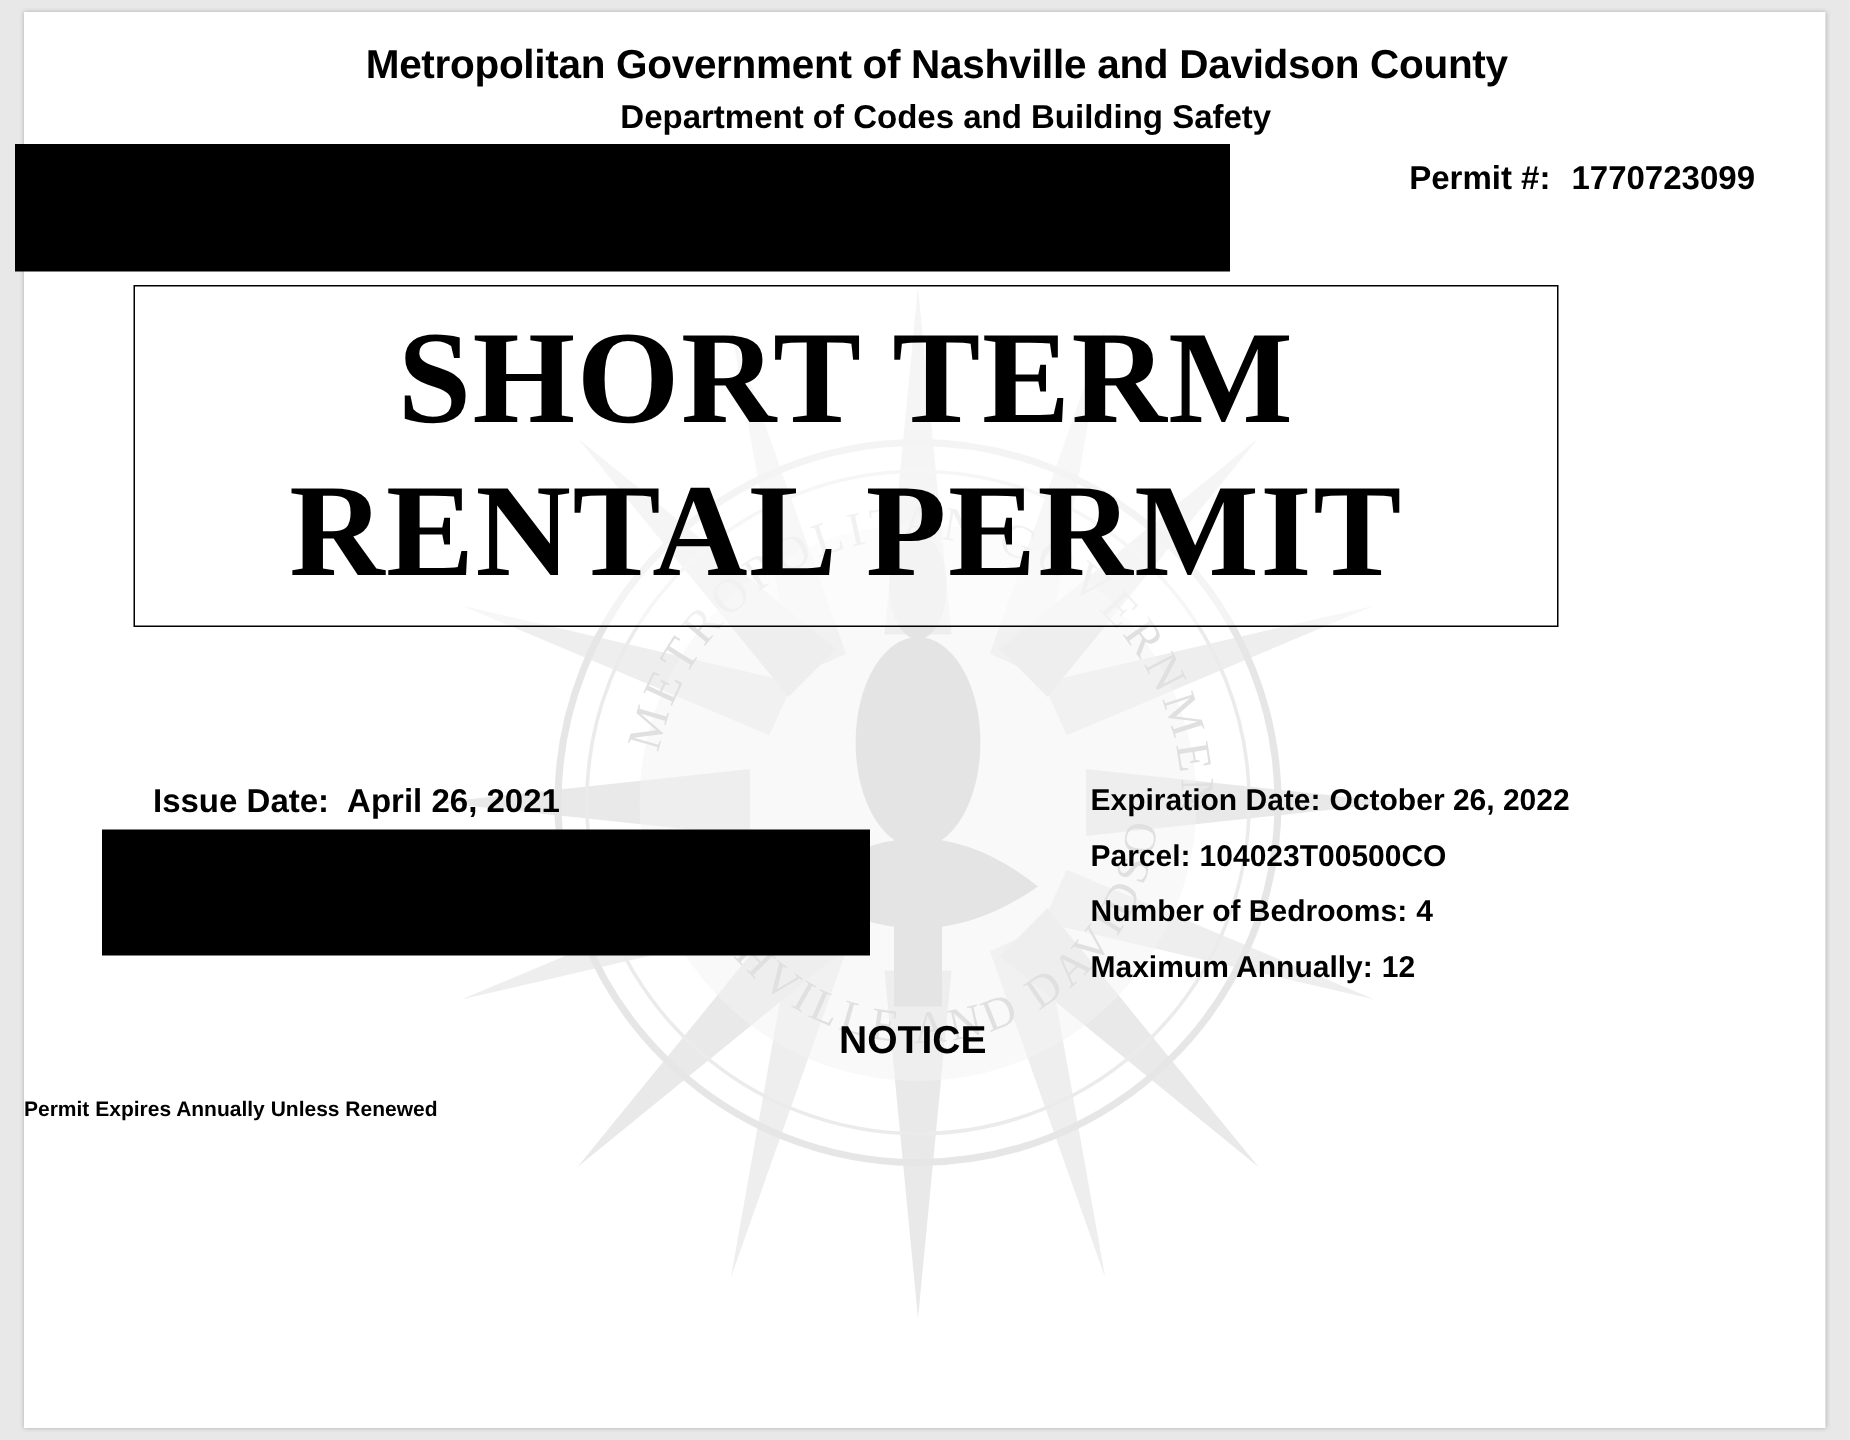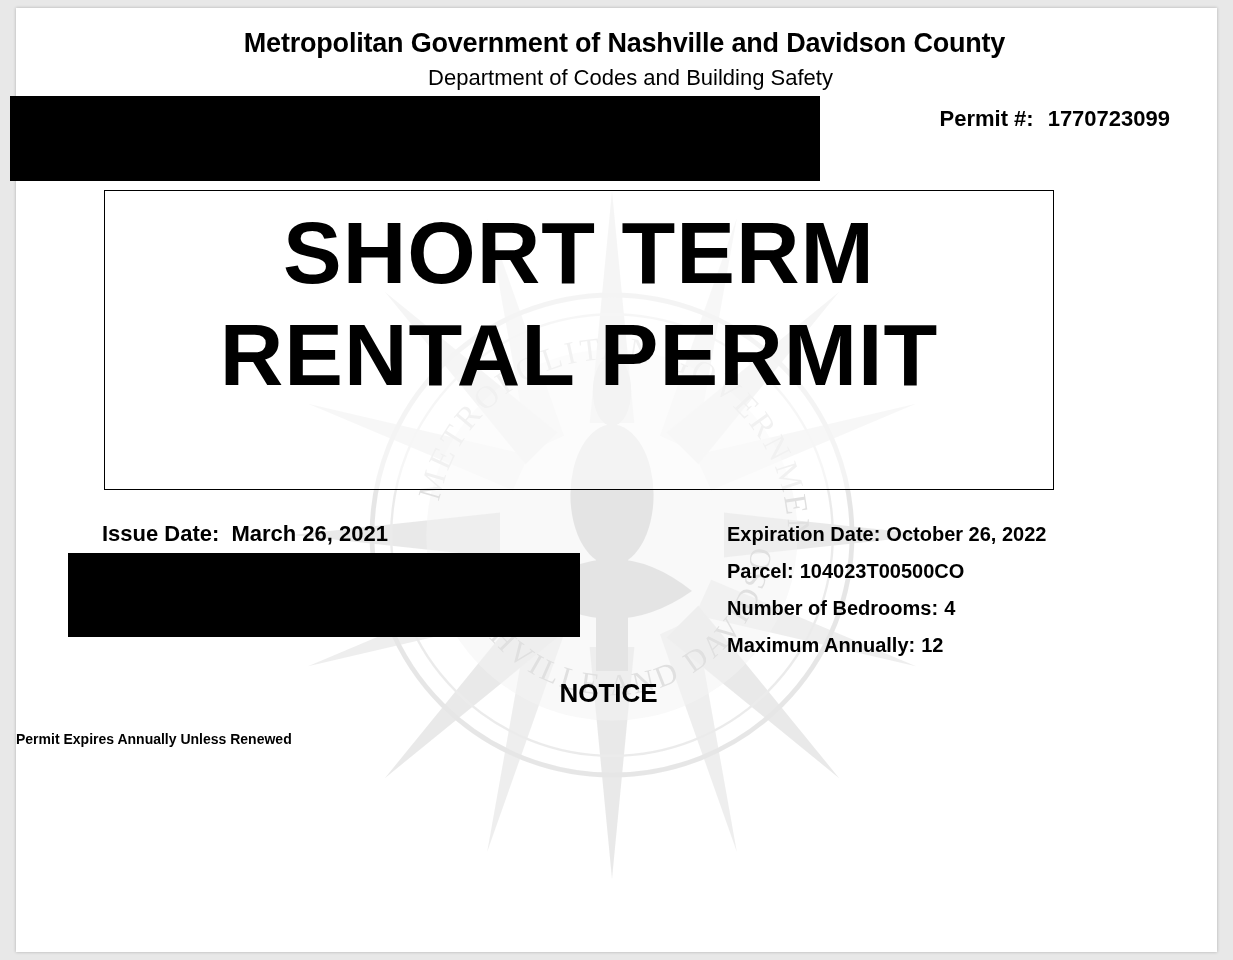--- a/index.html
+++ b/index.html
@@ -49,21 +49,21 @@
     color: #000;
     letter-spacing: -0.2px;
     padding-left: 16px;
   }
   .hdr-line2 {
     position: absolute;
     top: 57px;
     left: 0; right: 0;
     text-align: center;
     font-size: 22px;
-    font-weight: normal;
+    font-weight: bold;
     color: #000;
     padding-left: 28px;
   }
 
   .permit-no {
     position: absolute;
     top: 98px;
     right: 47px;
     font-size: 22px;
     font-weight: bold;
@@ -84,27 +84,28 @@
   }
   #redact-mid {
     left: 52px;
     top: 545px;
     width: 512px;
     height: 84px;
   }
 
   .title-box {
     position: absolute;
-    left: 88px;
+    left: 73px;
     top: 182px;
     width: 950px;
-    height: 300px;
+    height: 228px;
     border: 1px solid #000;
     background: rgba(255,255,255,0.55);
     box-sizing: border-box;
+    font-family: Liberation Serif, serif;
   }
   .title-line {
     text-align: center;
     font-weight: bold;
     color: #000;
     letter-spacing: 1px;
   }
   .title-line.l1 {
     font-size: 88px;
     line-height: 1;
@@ -218,21 +219,21 @@
       </div>
 
       <div class="redaction" id="redact-top"></div>
 
       <div class="title-box">
         <div class="title-line l1">SHORT TERM</div>
         <div class="title-line l2">RENTAL PERMIT</div>
       </div>
 
       <div class="issue-date">
-        <span class="lbl">Issue Date:</span><span class="val">March 26, 2021</span>
+        <span class="lbl">Issue Date:</span><span class="val">April 26, 2021</span>
       </div>
 
       <div class="redaction" id="redact-mid"></div>
 
       <div class="right-block">
         <div class="row">
           <span>Expiration Date:</span><span class="val">October 26, 2022</span>
         </div>
         <div class="row">
           <span>Parcel:</span><span class="val">104023T00500CO</span>

